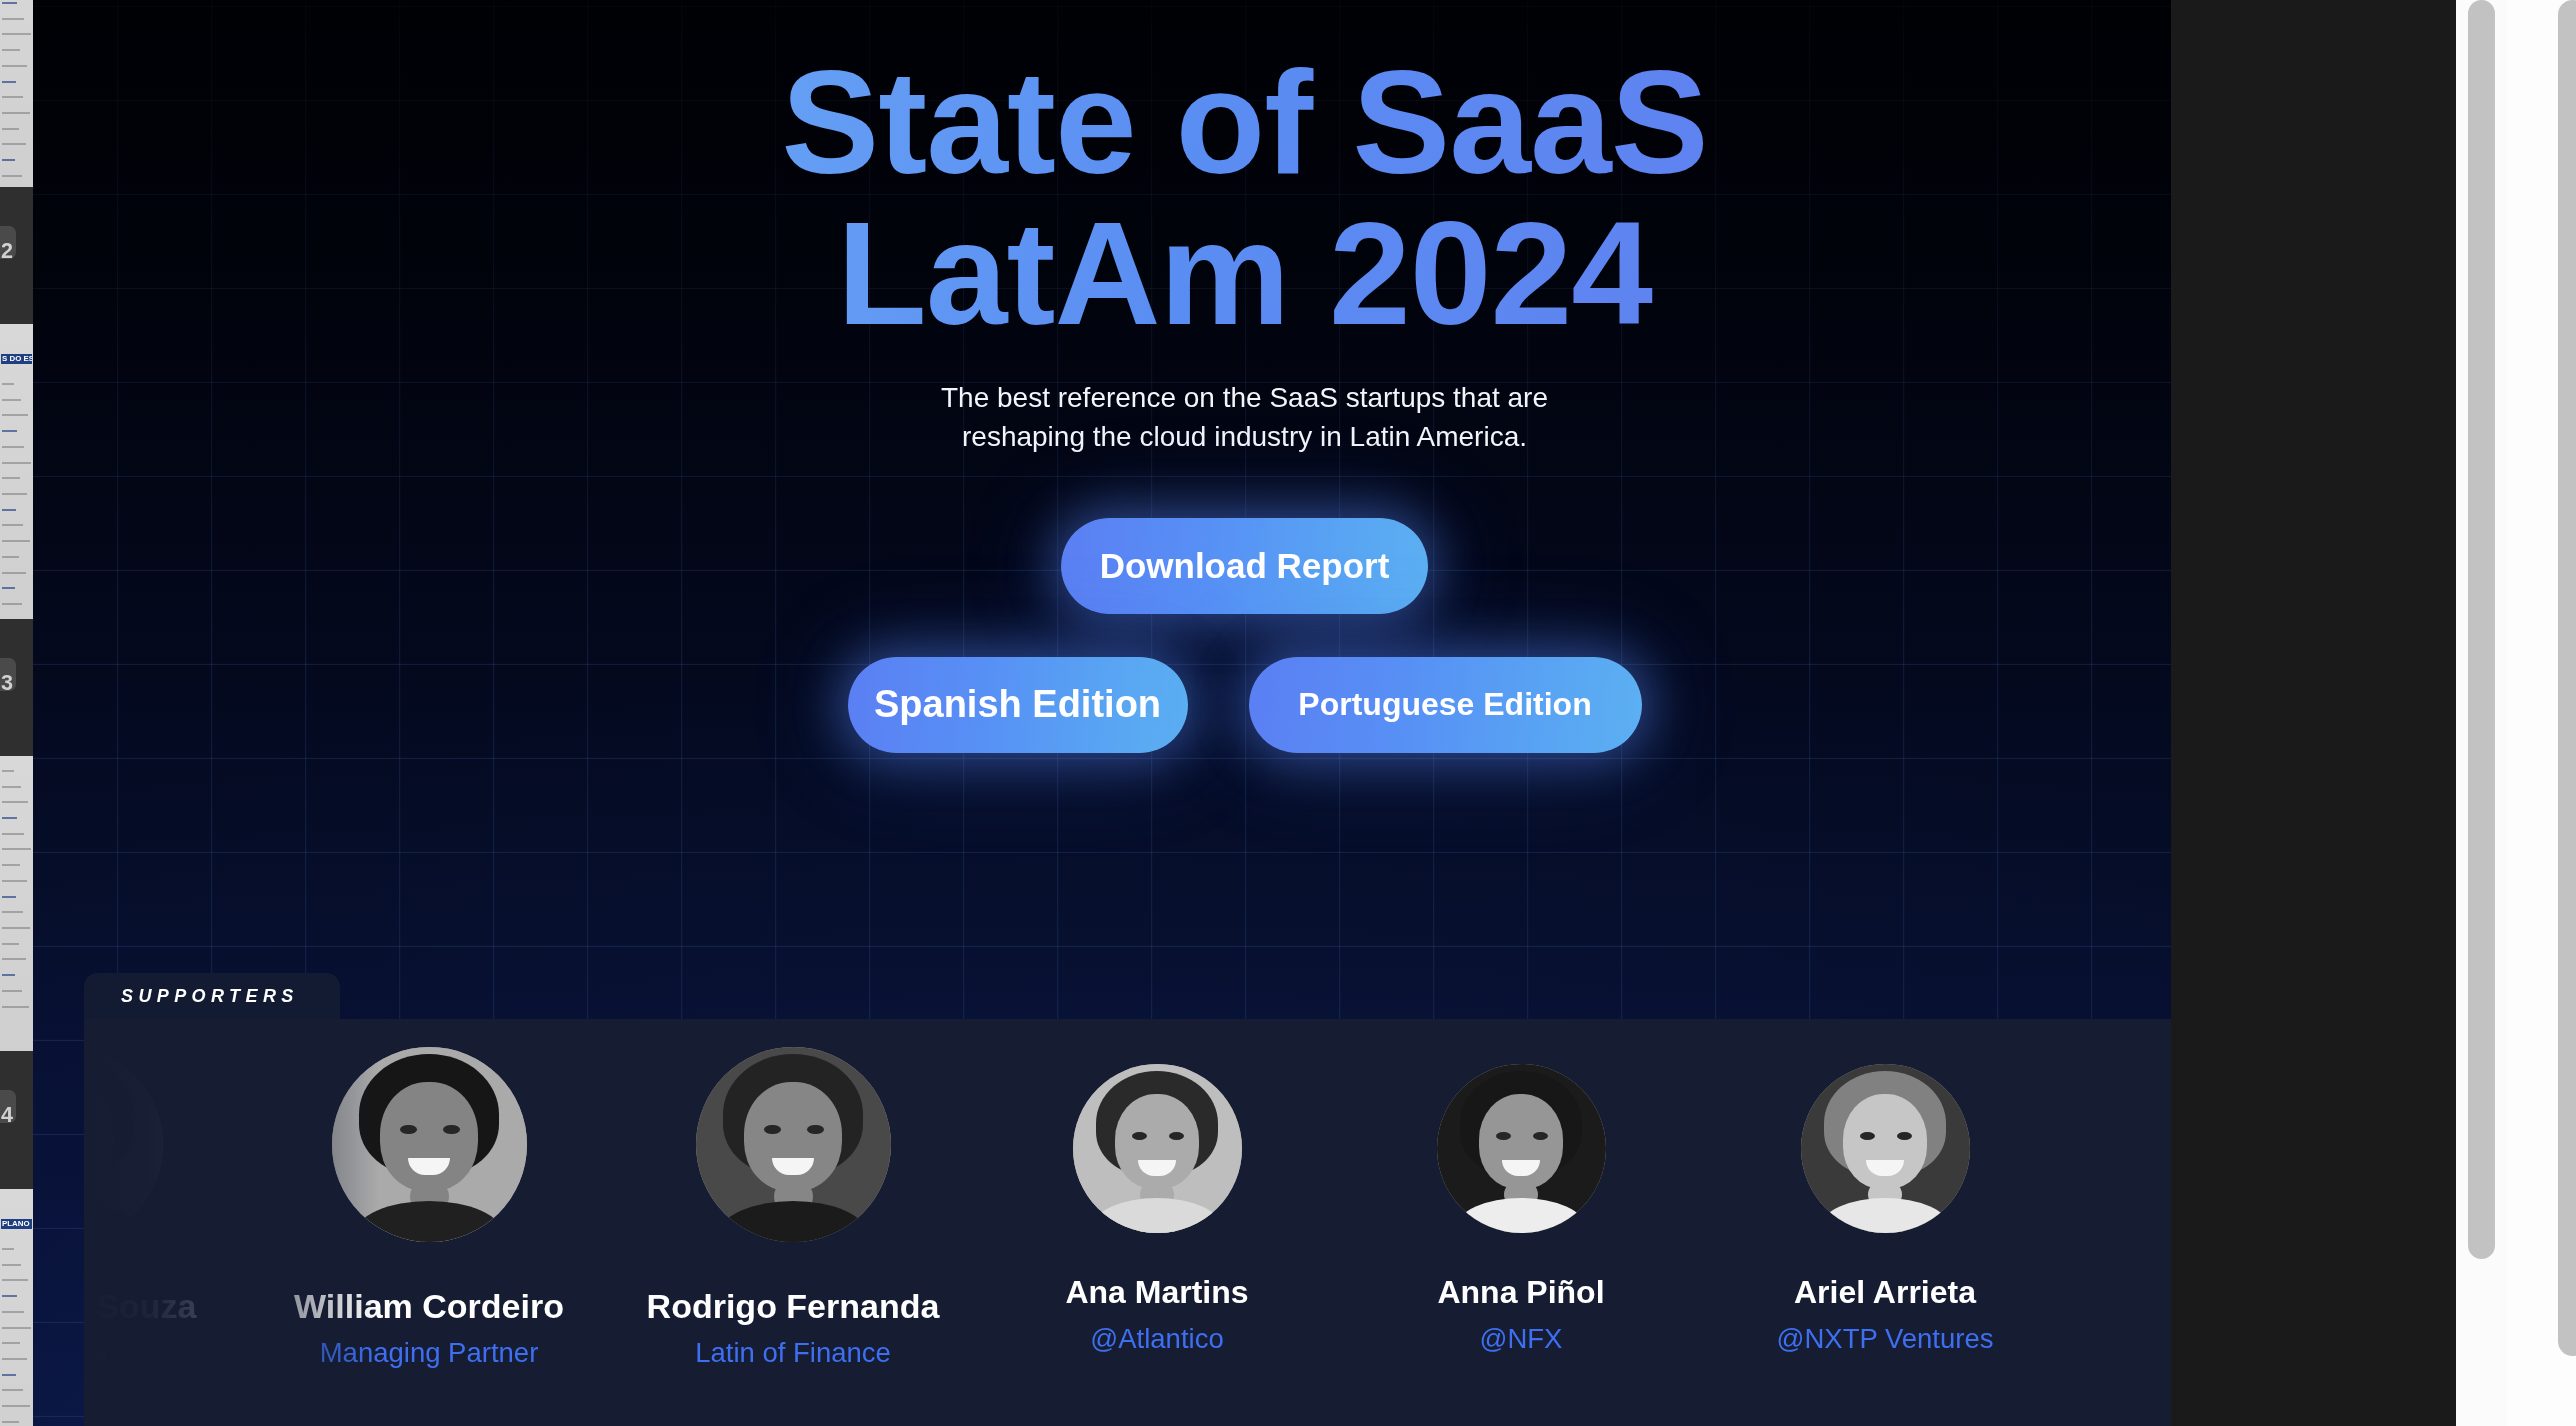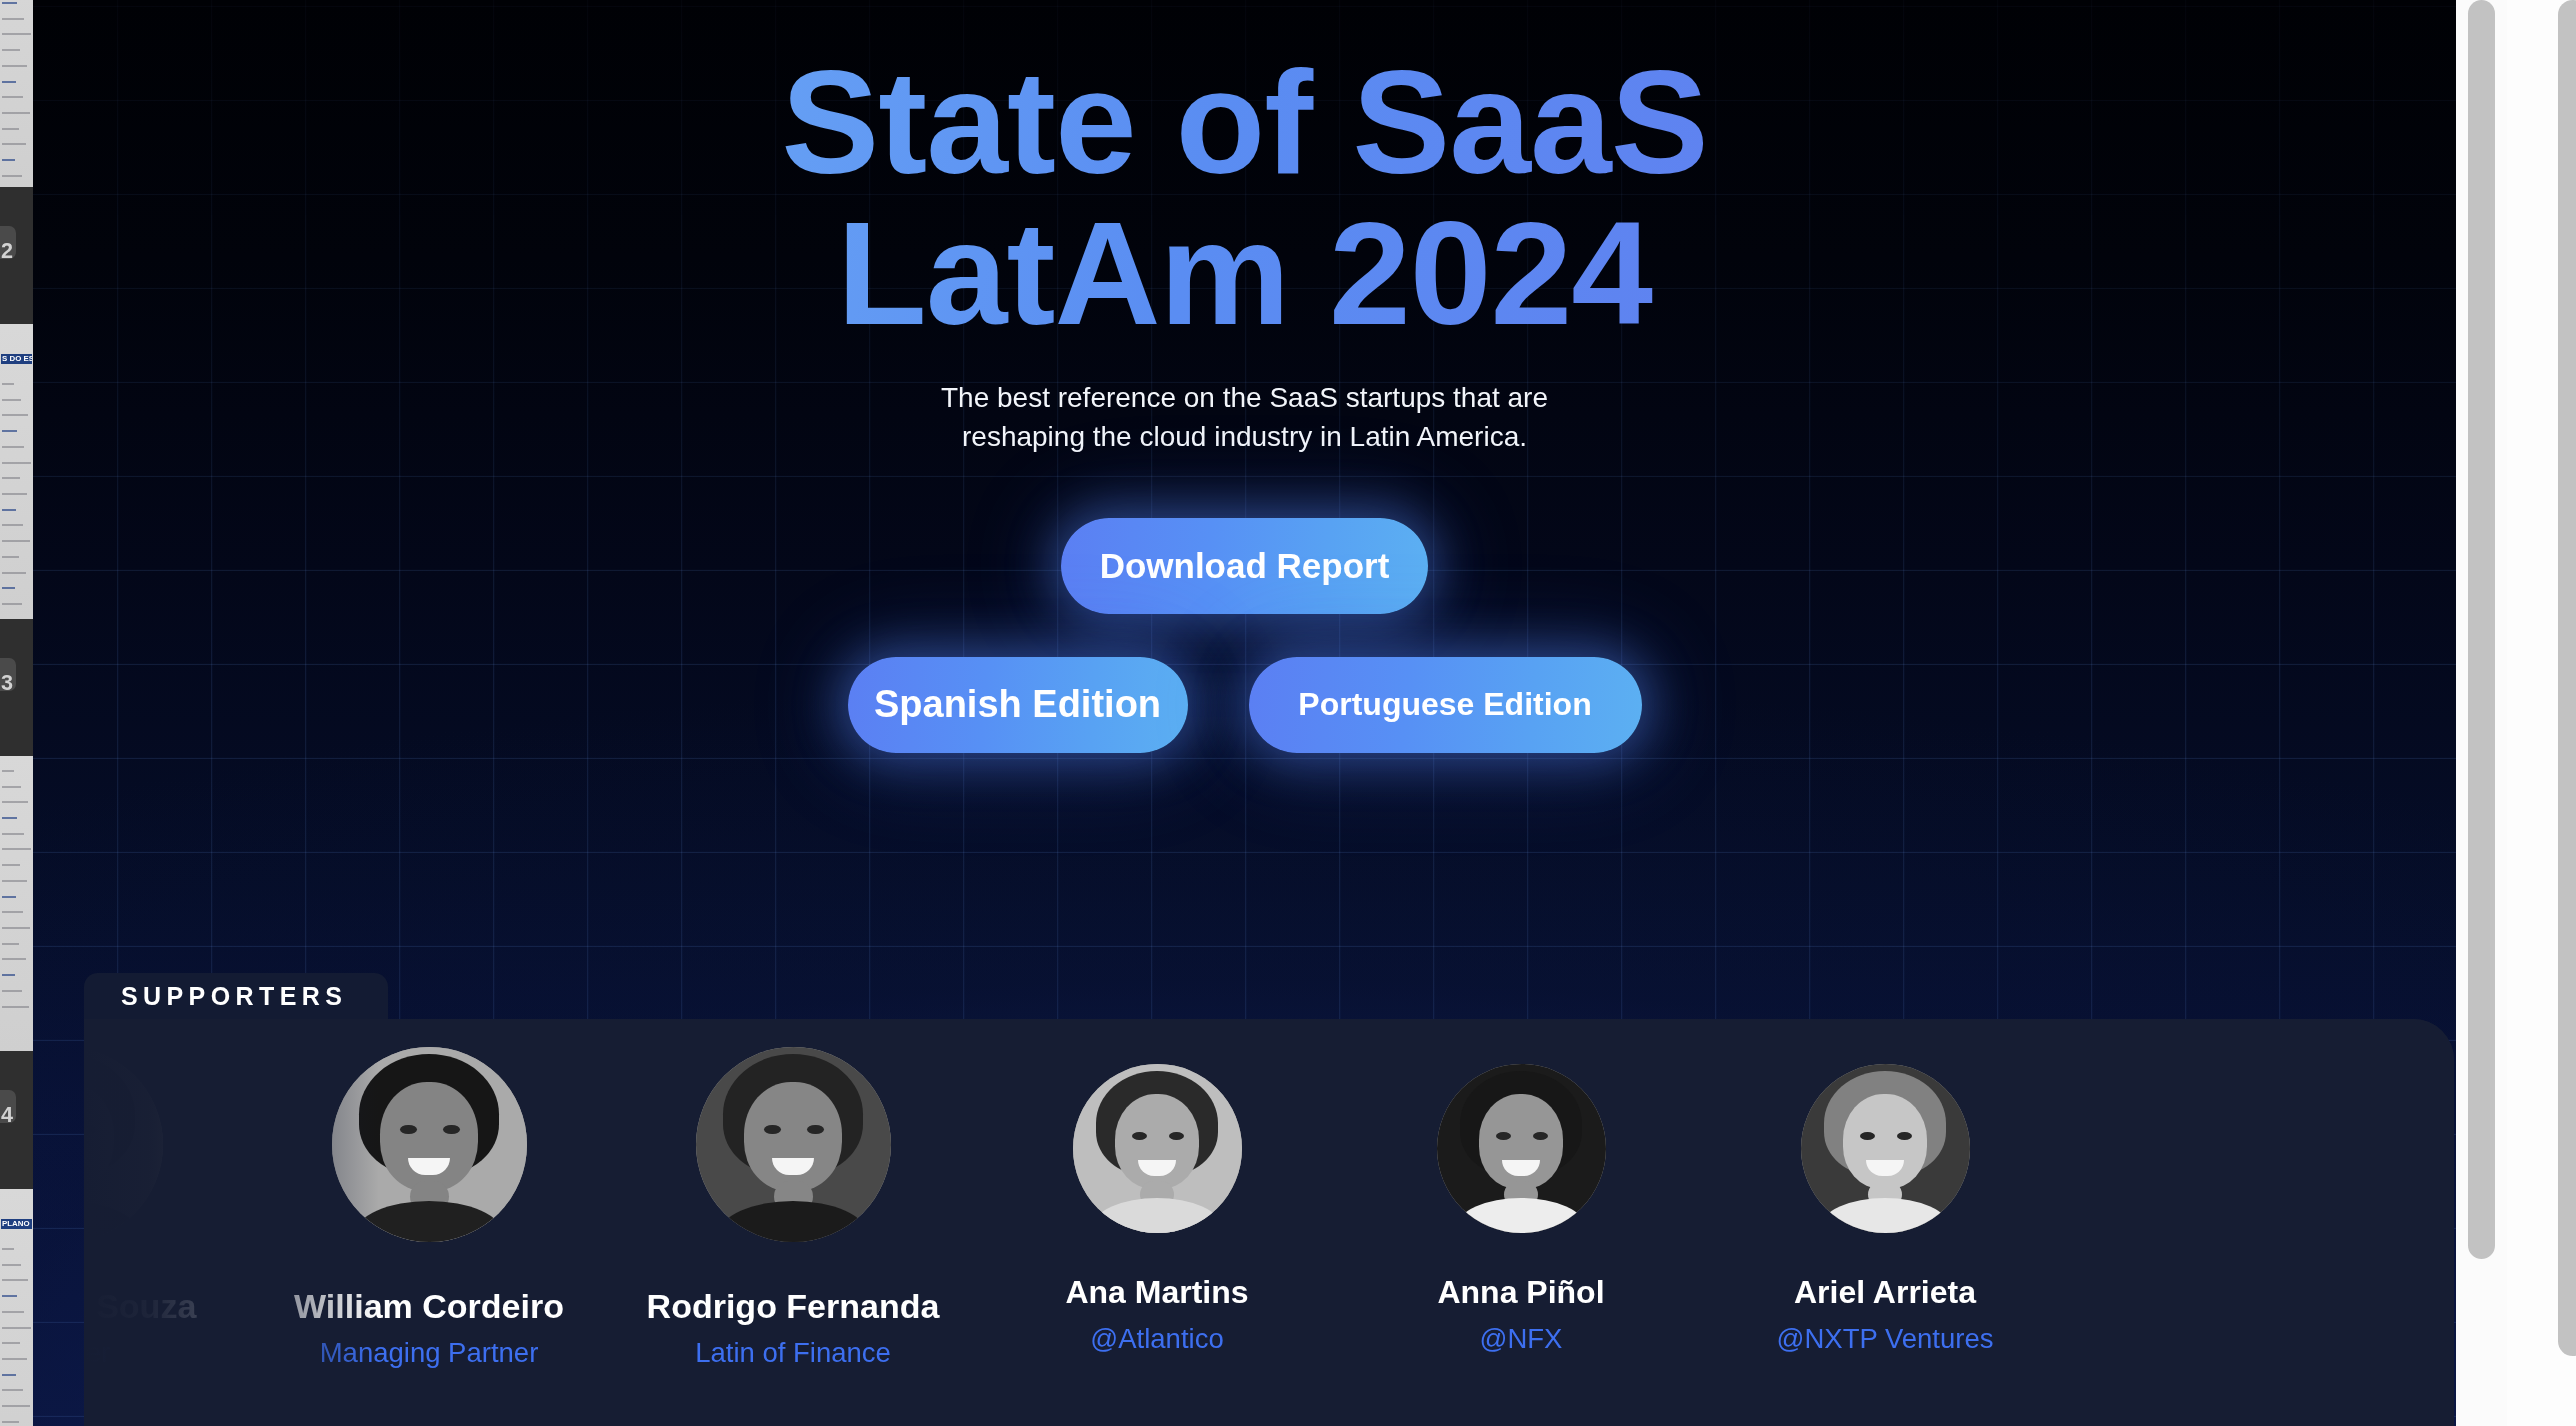--- a/index.html
+++ b/index.html
@@ -45,21 +45,21 @@
   }
 
   
   #viewport{
     position:absolute; left:33px; top:0;
     width:2543px; height:1427px; overflow:hidden; z-index:1;
   }
 
   
   #page{
-    position:absolute; left:0; top:0; width:2423px; height:1427px;
+    position:absolute; left:0; top:0; width:2138px; height:1427px;
     overflow:hidden;
     background:
       radial-gradient(120% 70% at 50% 100%, rgba(22,40,96,.85) 0%, rgba(10,20,56,.35) 45%, rgba(0,0,0,0) 75%),
       linear-gradient(180deg,#000105 0%, #01030b 18%, #030719 40%, #050d28 62%, #08123a 82%, #0a1646 100%);
   }
   #grid{
     position:absolute; inset:0;
     background-image:
       linear-gradient(to right, rgba(104,150,230,.16) 1px, transparent 1px),
       linear-gradient(to bottom, rgba(104,150,230,.16) 1px, transparent 1px);
@@ -107,22 +107,23 @@
   #btn-portuguese{ width:393px; height:96px; font-size:32px; }
 
   
   #supporters-section{ position:absolute; left:0; top:973px; width:2423px; }
   #supporters-tab{
     position:absolute; left:51px; top:0;
     height:46px; padding:0 41px 0 37px;
     display:flex; align-items:center;
     background:#131b33;
     border-radius:13.8px 13.8px 0 0;
-    color:#ffffff; font-size:25px; font-weight:800; letter-spacing:5.4px;
+    color:#ffffff; font-size:18px; font-weight:800; letter-spacing:5.4px;
     white-space:nowrap;
+    font-style:italic;
   }
   #supporters-panel{
     position:absolute; left:51px; top:46px;
     width:2370px; height:408px;
     background:#161d33;
     border-radius:0 41px 0 0;
     overflow:hidden;
   }
   #supporters-track{
     position:absolute; left:0; top:0; height:408px;

